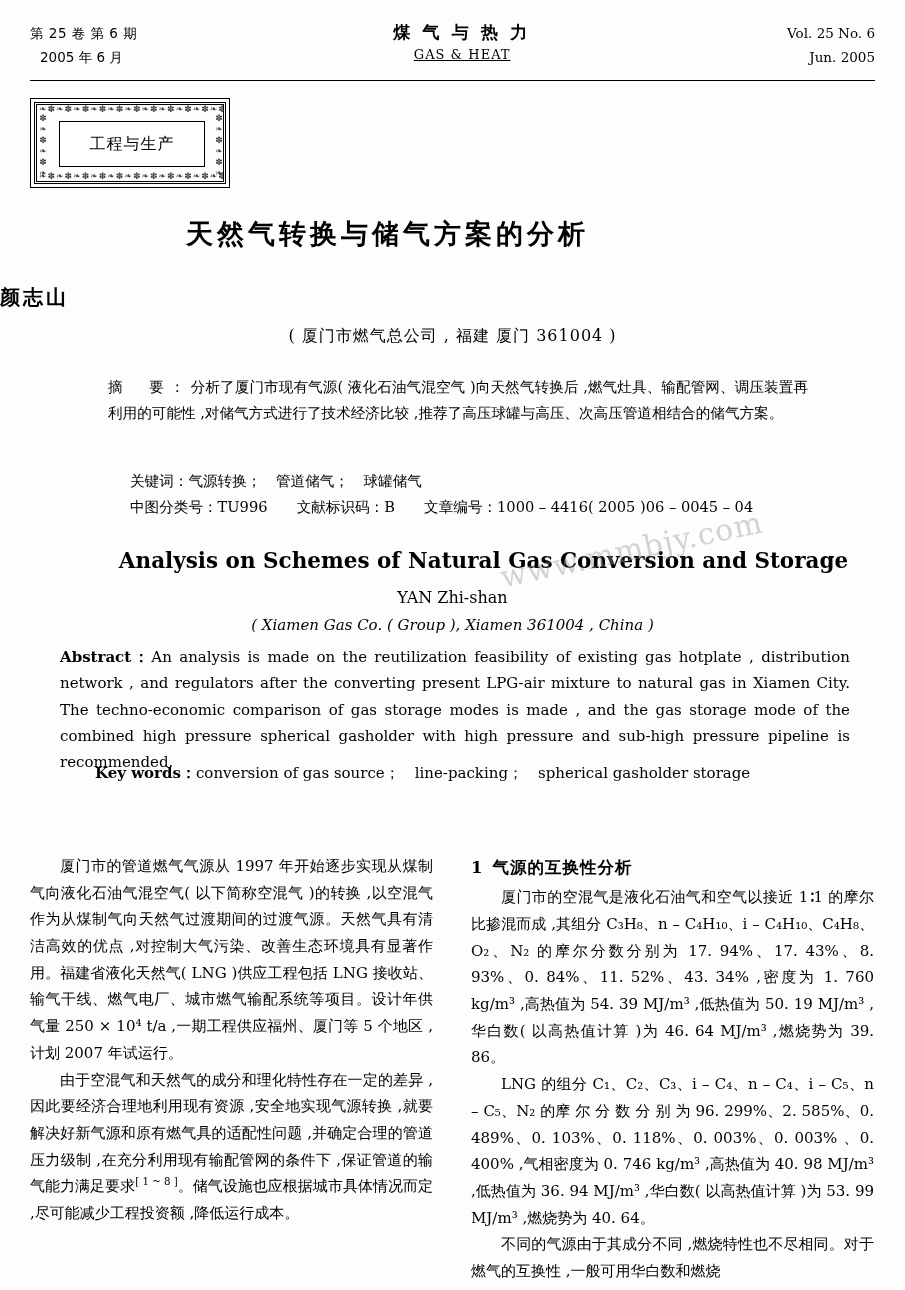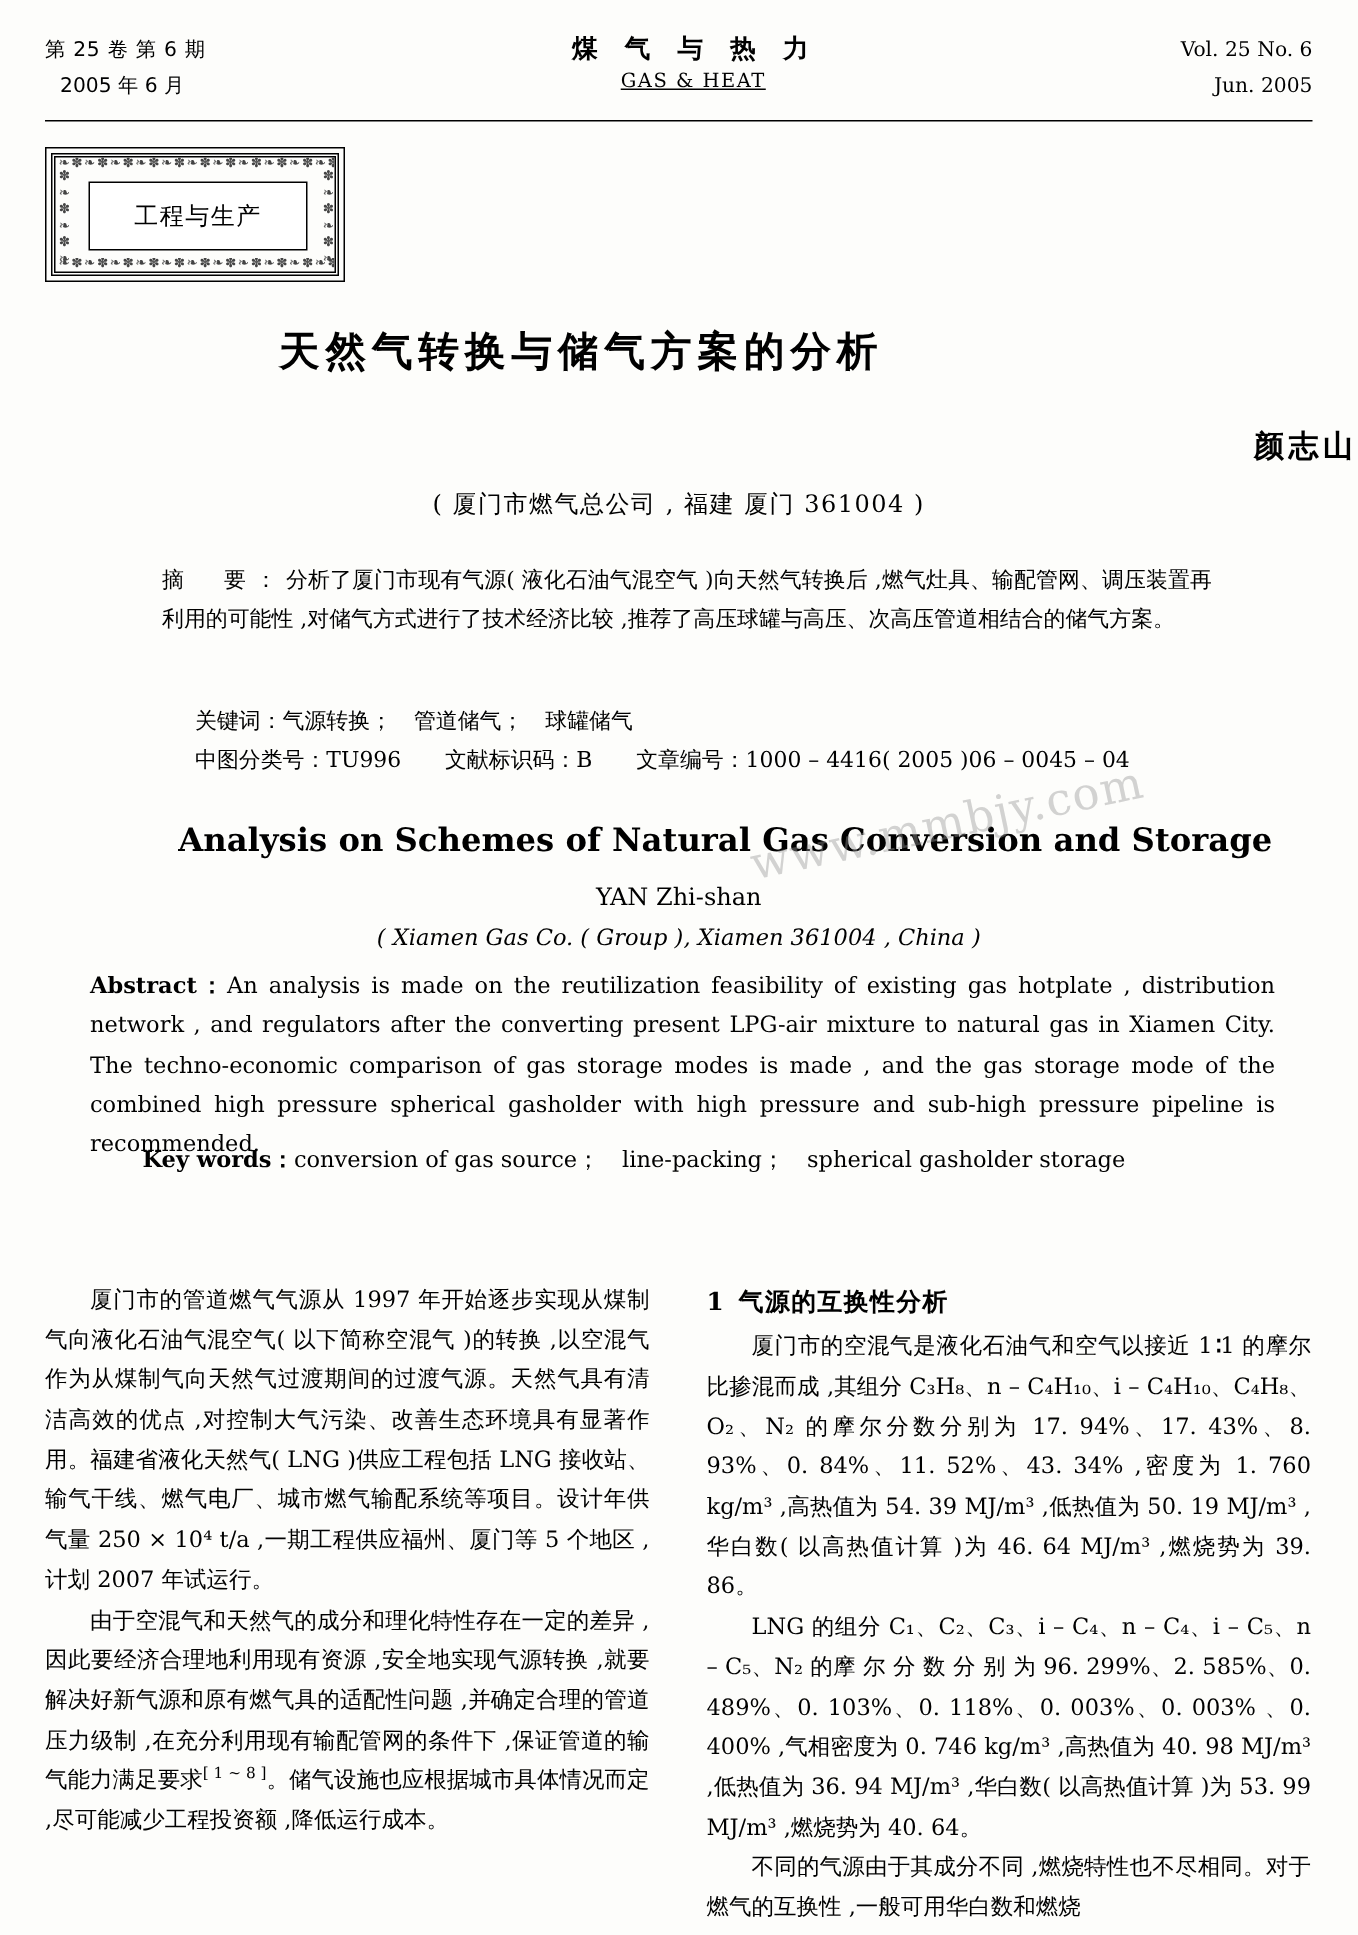--- a/index.html
+++ b/index.html
@@ -15,21 +15,21 @@
 
   
   .head {
     position:absolute; left:30px; top:22px; width:845px;
     display:flex; align-items:flex-start; justify-content:space-between;
   }
   .head-left { font-family:"DejaVu Sans", sans-serif; font-size:13.5px; line-height:1.75; }
   .head-left .l1 { letter-spacing:0.5px; }
   .head-left .l2 { padding-left:10px; }
   .head-center { text-align:center; margin-top:-1px; }
-  .head-center .cn { font-family:Liberation Mono, monospace; font-size:17px; font-weight:bold; letter-spacing:4px; }
+  .head-center .cn { font-family:Liberation Serif, serif; font-size:17px; font-weight:bold; letter-spacing:4px; }
   .head-center .en { font-family:"DejaVu Serif", serif; font-size:13px; letter-spacing:1px; margin-top:3px;text-decoration:underline; }
   .head-right { font-family:"DejaVu Serif", serif; font-size:13.5px; line-height:1.75; text-align:right; }
 
   .head-rule { position:absolute; left:30px; top:80px; width:845px; height:0; border-top:1.6px solid #000; }
 
   
   .colbox {
     position:absolute; left:30px; top:98px; width:200px; height:90px;
     border:1px solid #000;
     box-sizing:border-box;
@@ -53,21 +53,21 @@
   .orn-r { right:6px; top:14px; height:62px; width:10px; writing-mode:vertical-rl; overflow:hidden; letter-spacing:1px;}
 
   
   .title-cn {
     position:absolute; left:0; top:216px; width:775px;
     text-align:center;
     font-family:"DejaVu Serif", serif;
     font-size:27px; font-weight:bold; letter-spacing:4px;
   }
   .author-cn {
-    position:absolute; left:0; top:284px; width:905px; text-align:right;
+    position:absolute; left:0; top:284px; width:905px; text-align:left;
     font-family:"DejaVu Serif", serif; font-size:20px; font-weight:bold; letter-spacing:3px;
   }
   .affil-cn {
     position:absolute; left:0; top:326px; width:905px; text-align:center;
     font-family:"DejaVu Serif", serif; font-size:16px; letter-spacing:1px;
   }
 
   .abs-cn {
     position:absolute; left:108px; top:374px; width:700px;
     font-family:"DejaVu Serif", serif;

